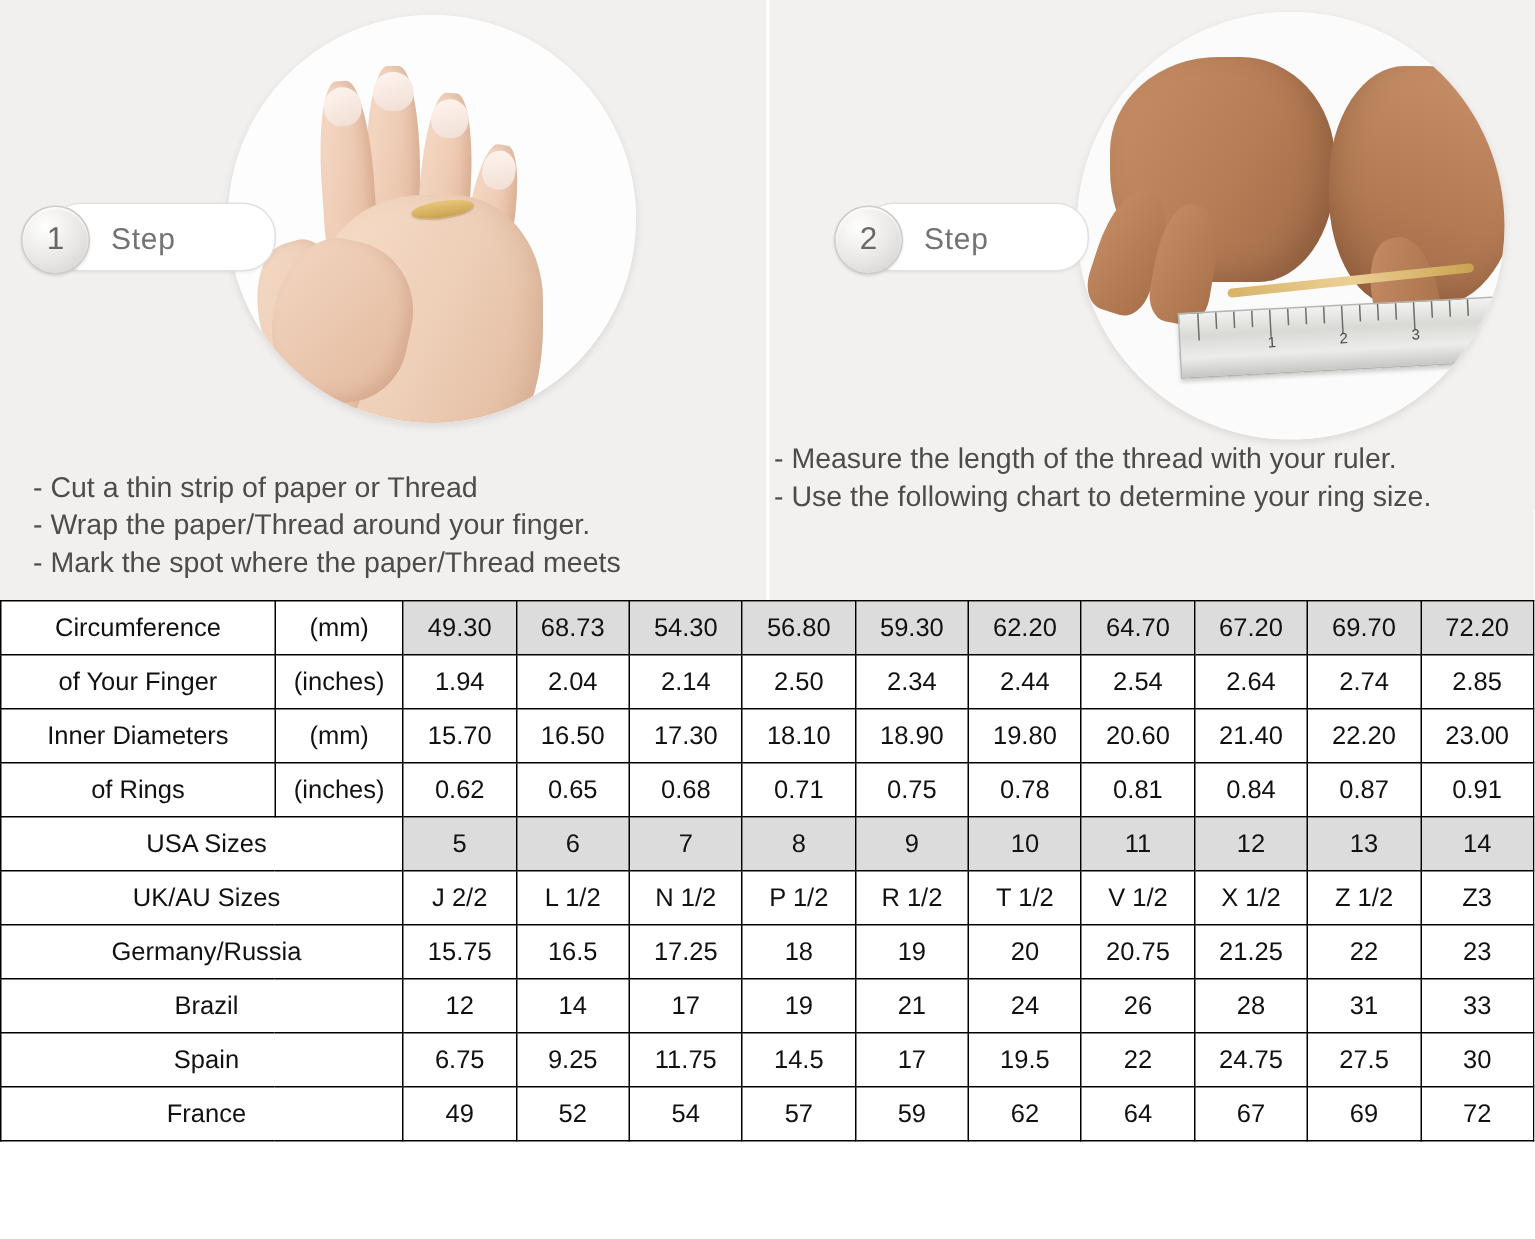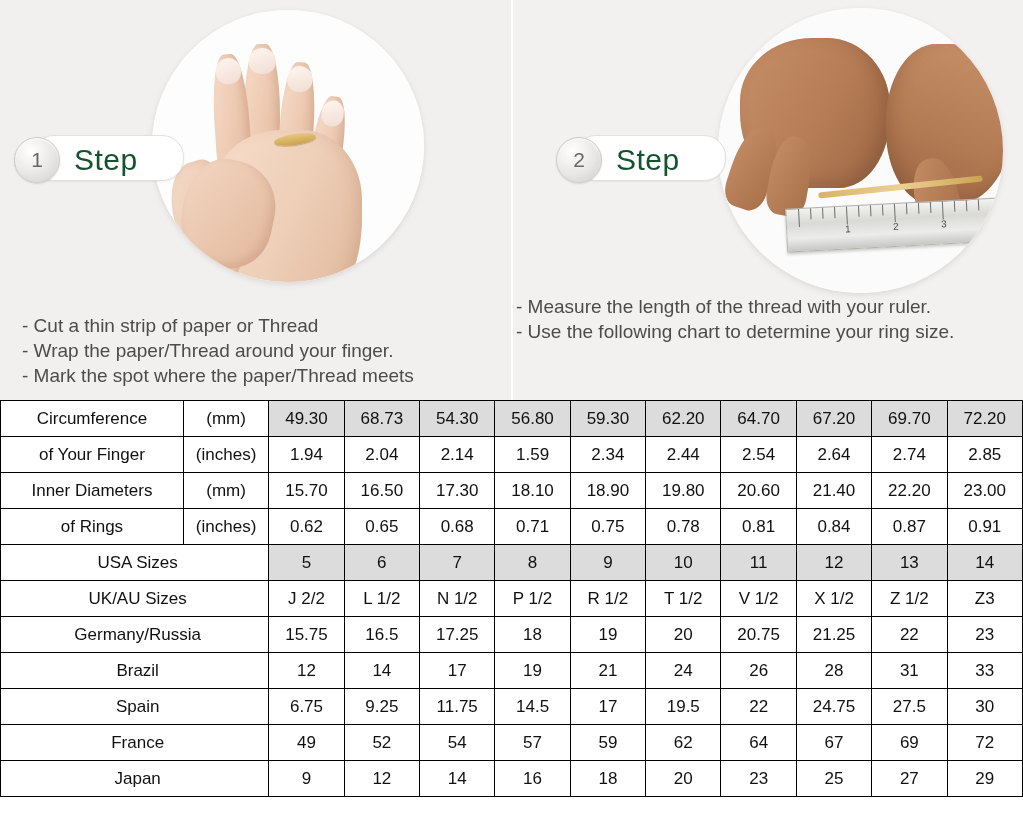--- a/index.html
+++ b/index.html
@@ -85,22 +85,22 @@
     justify-content: center;
     font-size: 21px;
     color: #6b6864;
     font-weight: normal;
   }
   .step-word {
     position: relative;
     z-index: 2;
     margin-left: 14px;
     margin-top: 6px;
-    font-size: 30px;
-    color: #14532d;
+    font-size: 20px;
+    color: #737373;
     letter-spacing: 0.5px;
   }
 
   
   .photo-circle {
     position: absolute;
     border-radius: 50%;
     overflow: hidden;
     box-shadow: 0 2px 6px rgba(0,0,0,0.10);
   }
@@ -410,21 +410,21 @@
           <td class="shaded">69.70</td>
           <td class="shaded">72.20</td>
         </tr>
 
         <tr>
           <td class="rowlabel">of Your Finger</td>
           <td class="unit">(inches)</td>
           <td>1.94</td>
           <td>2.04</td>
           <td>2.14</td>
-          <td>1.59</td>
+          <td>2.50</td>
           <td>2.34</td>
           <td>2.44</td>
           <td>2.54</td>
           <td>2.64</td>
           <td>2.74</td>
           <td>2.85</td>
         </tr>
 
         <tr>
           <td class="rowlabel">Inner Diameters</td>
@@ -533,30 +533,17 @@
           <td>54</td>
           <td>57</td>
           <td>59</td>
           <td>62</td>
           <td>64</td>
           <td>67</td>
           <td>69</td>
           <td>72</td>
         </tr>
 
-        <tr>
-          <td class="rowlabel left" colspan="2">Japan</td>
-          <td>9</td>
-          <td>12</td>
-          <td>14</td>
-          <td>16</td>
-          <td>18</td>
-          <td>20</td>
-          <td>23</td>
-          <td>25</td>
-          <td>27</td>
-          <td>29</td>
-        </tr>
 
       </tbody>
     </table>
   </div>
 </div>
 
 </body></html>

